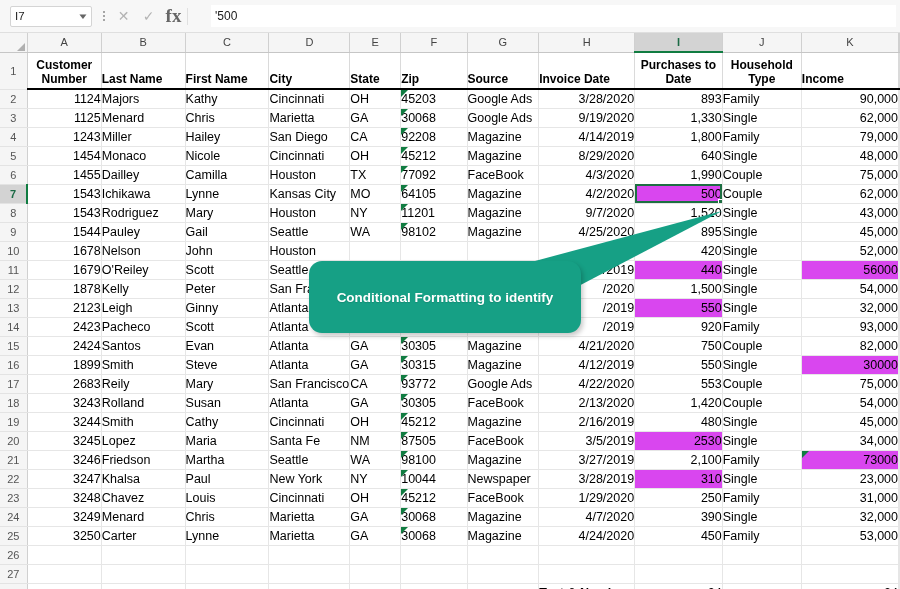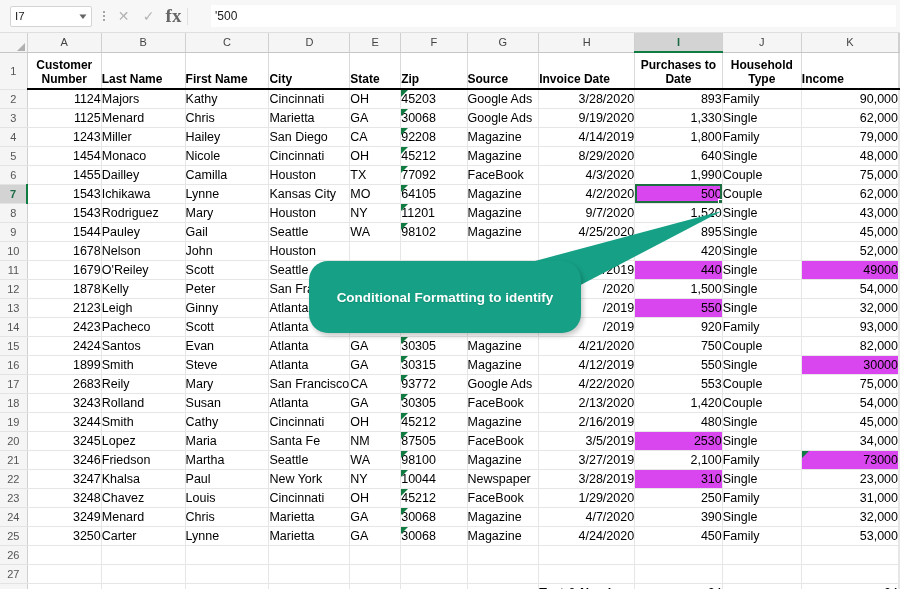--- a/index.html
+++ b/index.html
@@ -111,21 +111,21 @@
     border-style:solid;
     border-width:7px 7px 0 0;
     border-color:#107c41 transparent transparent transparent;
   }
   td.bold { font-weight:bold; }
 
   
   #callout {
     position:absolute; left:309px; top:228px;
     width:272px; height:72px;
-    background:#16a085; border-radius:19px;
+    background:#16a085; border-radius:13px;
     box-shadow:2px 3px 5px rgba(0,0,0,.22);
     display:flex; align-items:center; justify-content:center;
     z-index:40;
   }
   #callout .ctext {
     color:#ffffff; font-weight:bold; font-size:13.5px;
     text-align:center; line-height:19px; padding:0 14px;
     text-shadow:0 1px 1px rgba(0,0,0,.12);
   }
   #callout-tail {
@@ -343,21 +343,21 @@
           <td class="cell num"><span>1679</span></td>
           <td class="cell txt"><span>O'Reiley</span></td>
           <td class="cell txt"><span>Scott</span></td>
           <td class="cell txt"><span>Seattle</span></td>
           <td class="cell txt"><span></span></td>
           <td class="cell txt"><span></span></td>
           <td class="cell txt"><span></span></td>
           <td class="cell num"><span>/2019</span></td>
           <td class="cell num hl"><span>440</span></td>
           <td class="cell txt"><span>Single</span></td>
-          <td class="cell num hl"><span>49000</span></td>
+          <td class="cell num hl"><span>56000</span></td>
           <td class="cell"></td>
         </tr>
         <tr>
           <td class="rowhdr">12</td>
           <td class="cell num"><span>1878</span></td>
           <td class="cell txt"><span>Kelly</span></td>
           <td class="cell txt"><span>Peter</span></td>
           <td class="cell txt"><span>San Franc</span></td>
           <td class="cell txt"><span></span></td>
           <td class="cell txt"><span></span></td>

